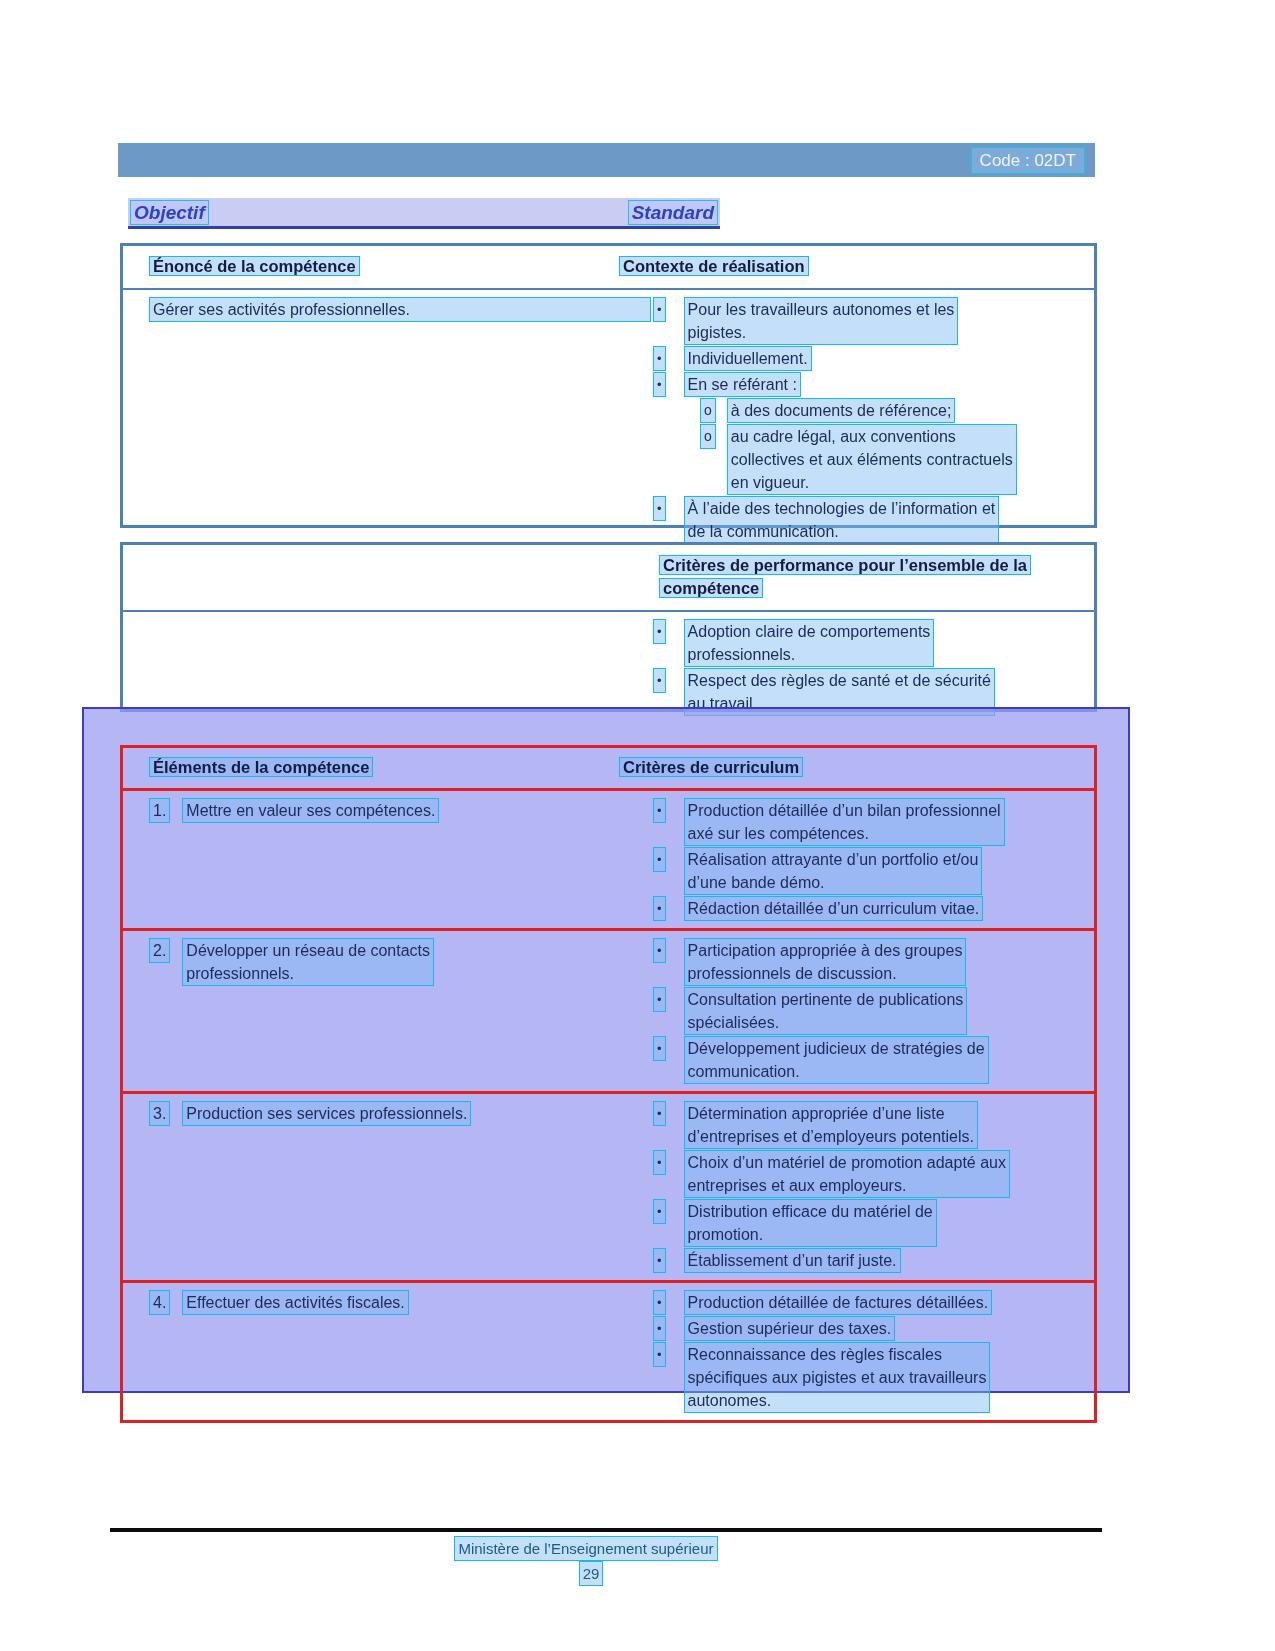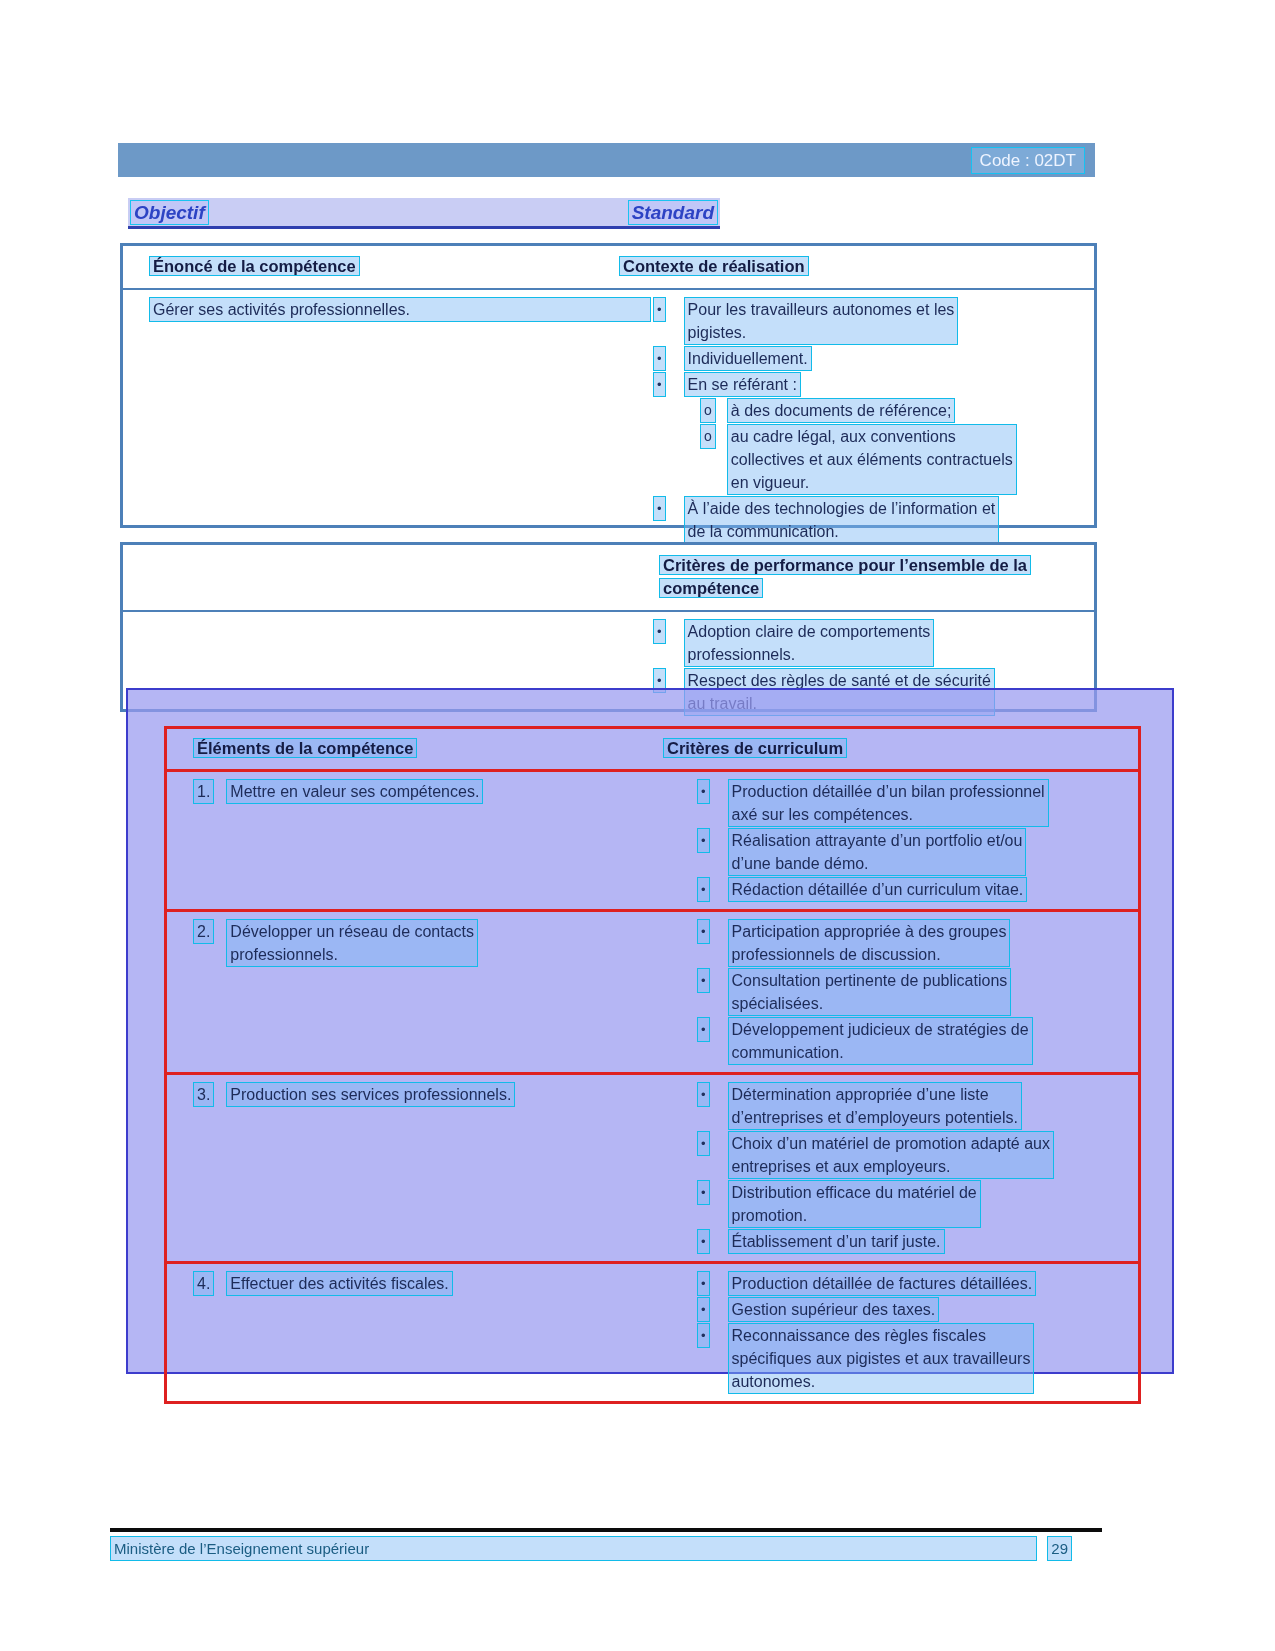--- a/index.html
+++ b/index.html
@@ -56,37 +56,37 @@
 
   
   .li { display:flex; align-items:flex-start; margin:0 0 1px 0; padding-left:34px; }
   .marker { flex:0 0 auto; margin-right:18px; font-size:13px; line-height:23px; color:#20305e; }
   .li.sub { padding-left:81px; }
   .li.sub .marker { margin-right:11px; font-size:14px; }
   .li .t { max-width:402px; }
 
   
   .overlay {
-    position:absolute; left:82px; top:688px; width:1048px; height:686px;
+    position:absolute; left:82px; top:707px; width:1048px; height:686px;
     background: rgba(152,154,240,0.72);
-    border:2.5px solid #3c3ccc; box-sizing:border-box;margin-left:44px;
+    border:2.5px solid #3c3ccc; box-sizing:border-box;
   }
   .redtbl { margin:36px 0 0 36px; width:977px; border:3px solid #de2020; box-sizing:border-box; }
   .rhead { display:flex; border-bottom:3px solid #de2020; padding:8px 0 9px; }
   .rrow { display:flex; border-bottom:3px solid #de2020; padding:7px 0 6px; box-sizing:border-box; }
   .rrow:last-child { border-bottom:none; }
   .row1 { min-height:122px; } .row2 { min-height:147px; } .row3 { min-height:168px; } .row4 { min-height:110px; }
   .el { display:flex; align-items:flex-start; }
   .num { flex:0 0 auto; margin-right:12px; }
 
   
   .rule { position:absolute; left:110px; top:1528px; width:992px; height:4px; background:#0c0c0c; }
   .footer-row {
     position:absolute; left:110px; top:1536px; width:962px;
-    display:flex; align-items:center; font-size:15px; color:#1b5d83;
+    display:flex; align-items:center; font-size:15px; color:#1b5d83;flex-direction:column;
   }
   .footer-left { flex:1 1 auto; margin-right:10px; display:block; }
   .page-num { flex:0 0 auto; }
 </style>
 </head>
 <body>
 
 <div class="page">
 
   <div class="top-bar">

